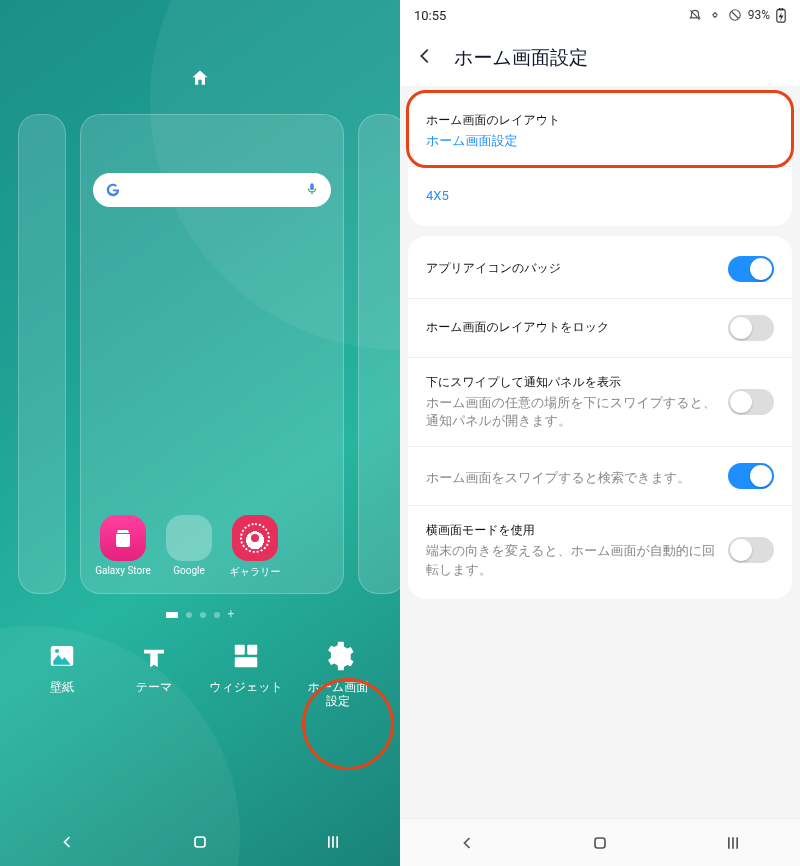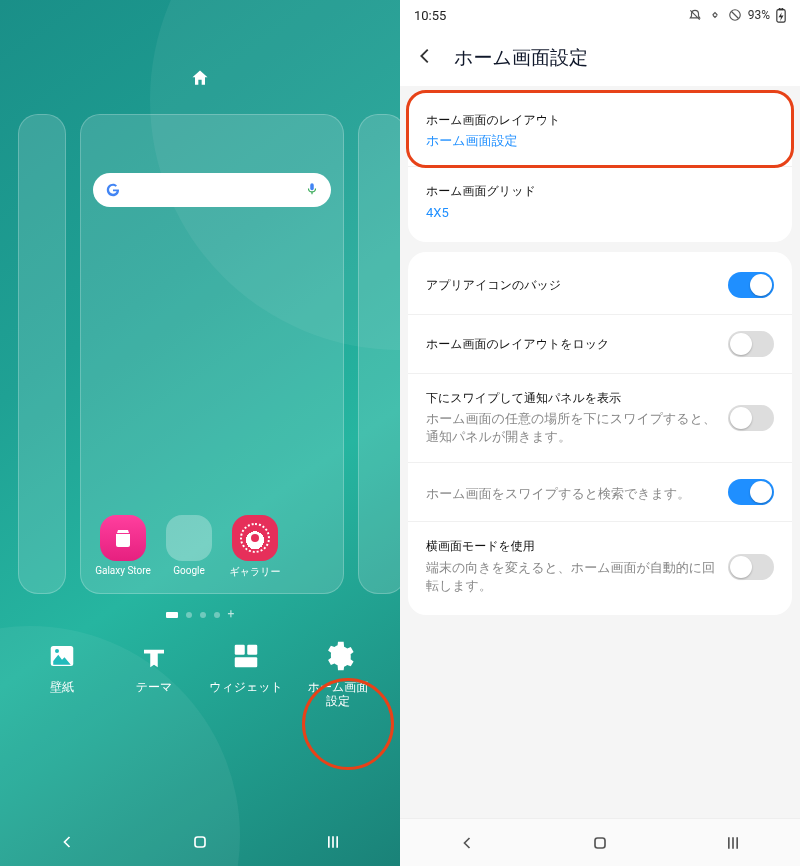--- a/index.html
+++ b/index.html
@@ -247,21 +247,20 @@
       <div class="group highlighted-group">
         <div class="hl"></div>
         <div class="row">
           <div class="row-main">
             <div class="row-title">ホーム画面のレイアウト</div>
             <div class="row-sub blue">ホーム画面設定</div>
           </div>
         </div>
         <div class="row">
           <div class="row-main">
-            <div class="row-title">ホーム画面グリッド</div>
             <div class="row-sub blue">4X5</div>
           </div>
         </div>
       </div>
 
       <div class="group">
         <div class="row">
           <div class="row-main">
             <div class="row-title">アプリアイコンのバッジ</div>
           </div>

